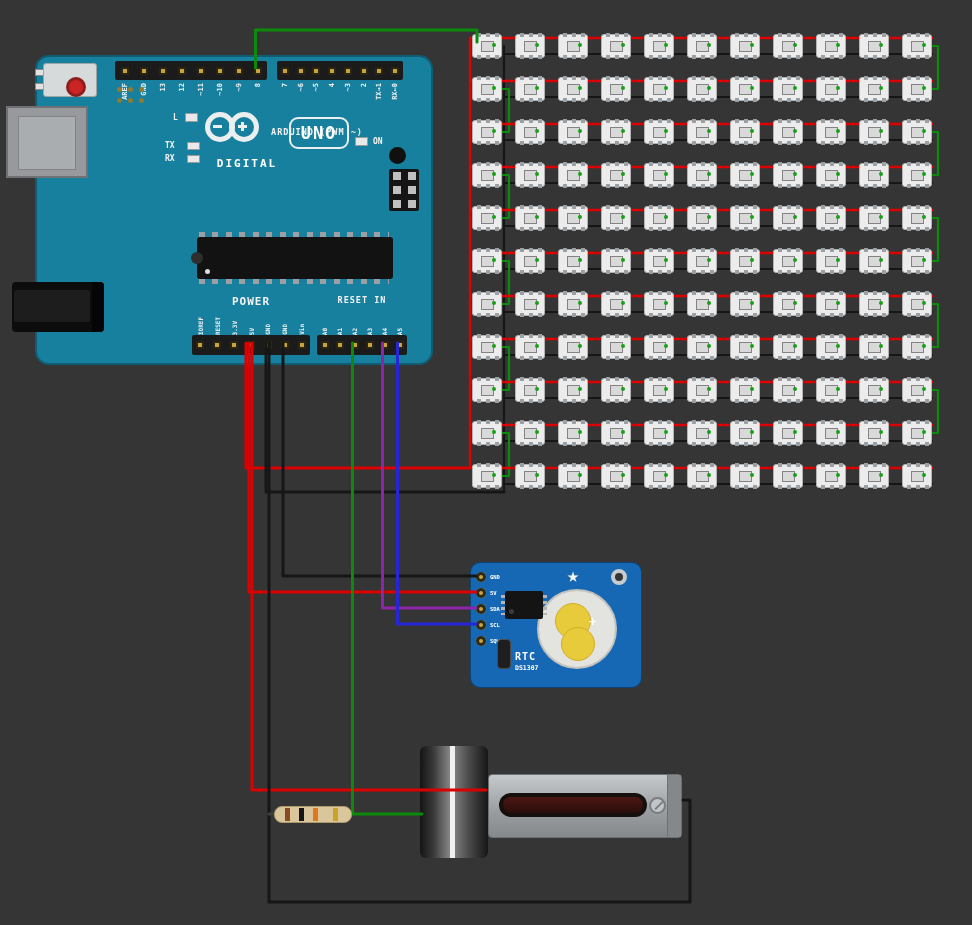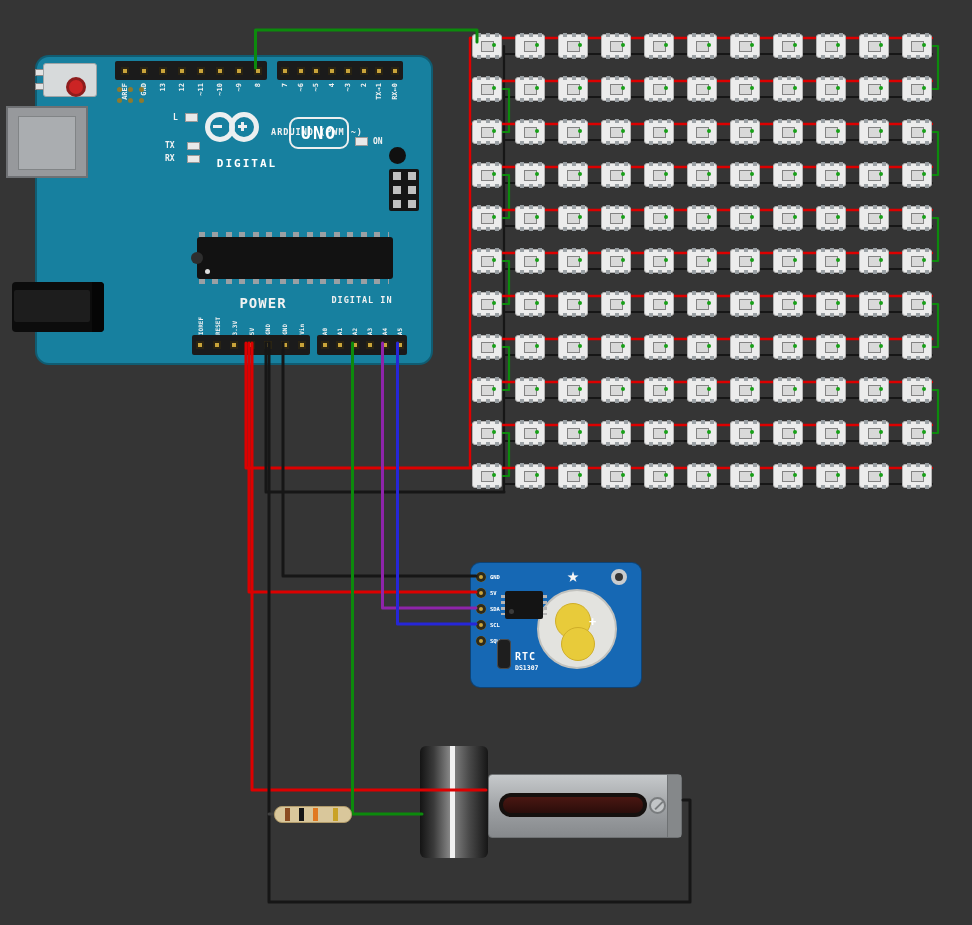--- a/index.html
+++ b/index.html
@@ -262,22 +262,22 @@
         <i></i>
         <i></i>
     </div>
 
     <div class="chip-pins" style="top:175px"></div>
     <div class="chip-pins" style="top:222px"></div>
     <div class="chip"></div>
     <div class="chip-notch"></div>
     <div class="chip-dot"></div>
 
-    <div class="caption" style="left:167px;top:238px;width:118px;font-size:14px">POWER</div>
-    <div class="caption" style="left:280px;top:238px;width:90px;font-size:8.5px">DIGITAL IN</div>
+    <div class="caption" style="left:155px;top:238px;width:118px;font-size:11px">POWER</div>
+    <div class="caption" style="left:280px;top:238px;width:90px;font-size:8.5px">RESET IN</div>
     <div class="hlabels bot" id="plabels" style="left:155px;top:249px;width:118px;height:29px">
         <div class="hcell">
           <div class="vlabel">IOREF</div>
         </div>
         <div class="hcell">
           <div class="vlabel">RESET</div>
         </div>
         <div class="hcell">
           <div class="vlabel">3.3V</div>
         </div>

